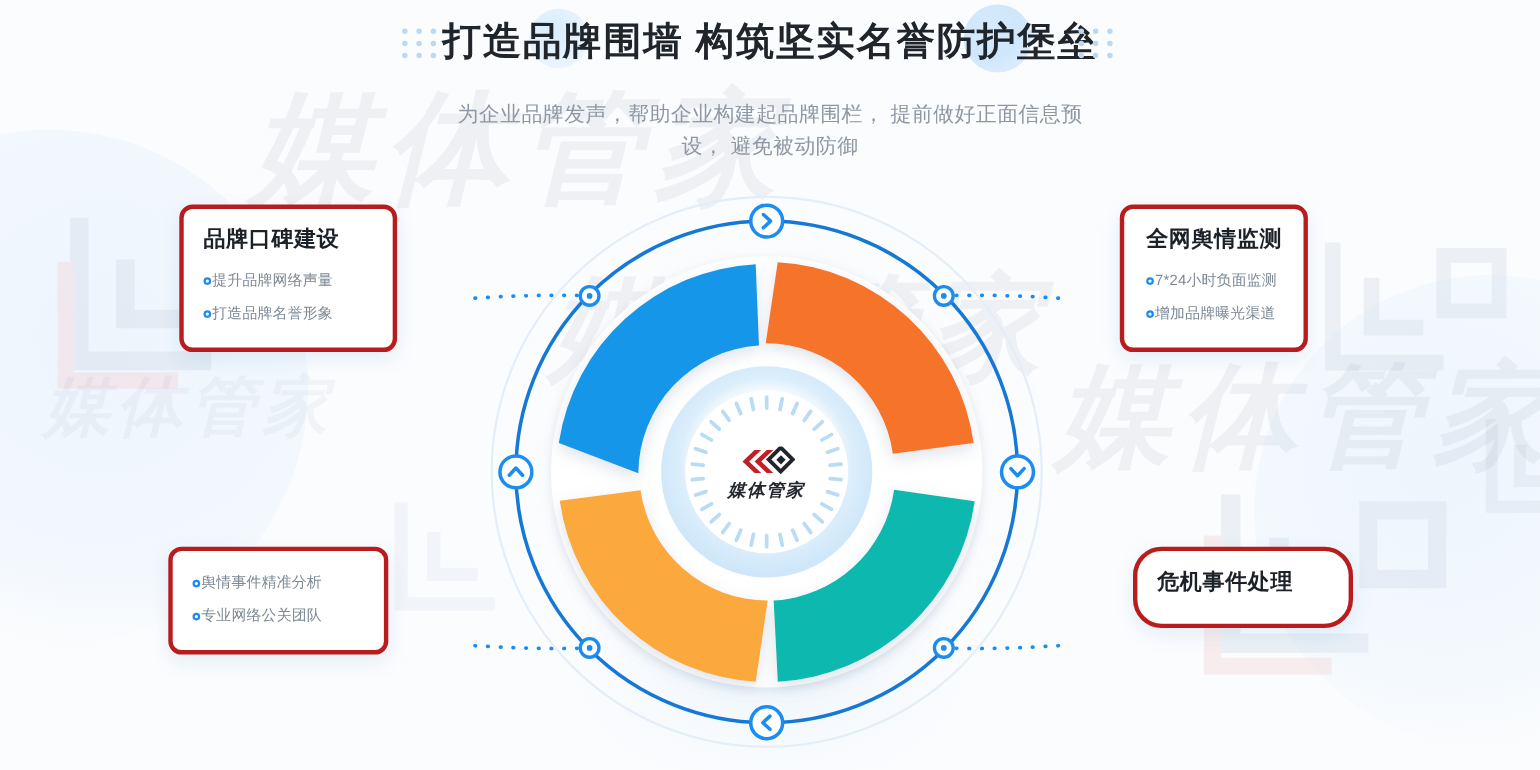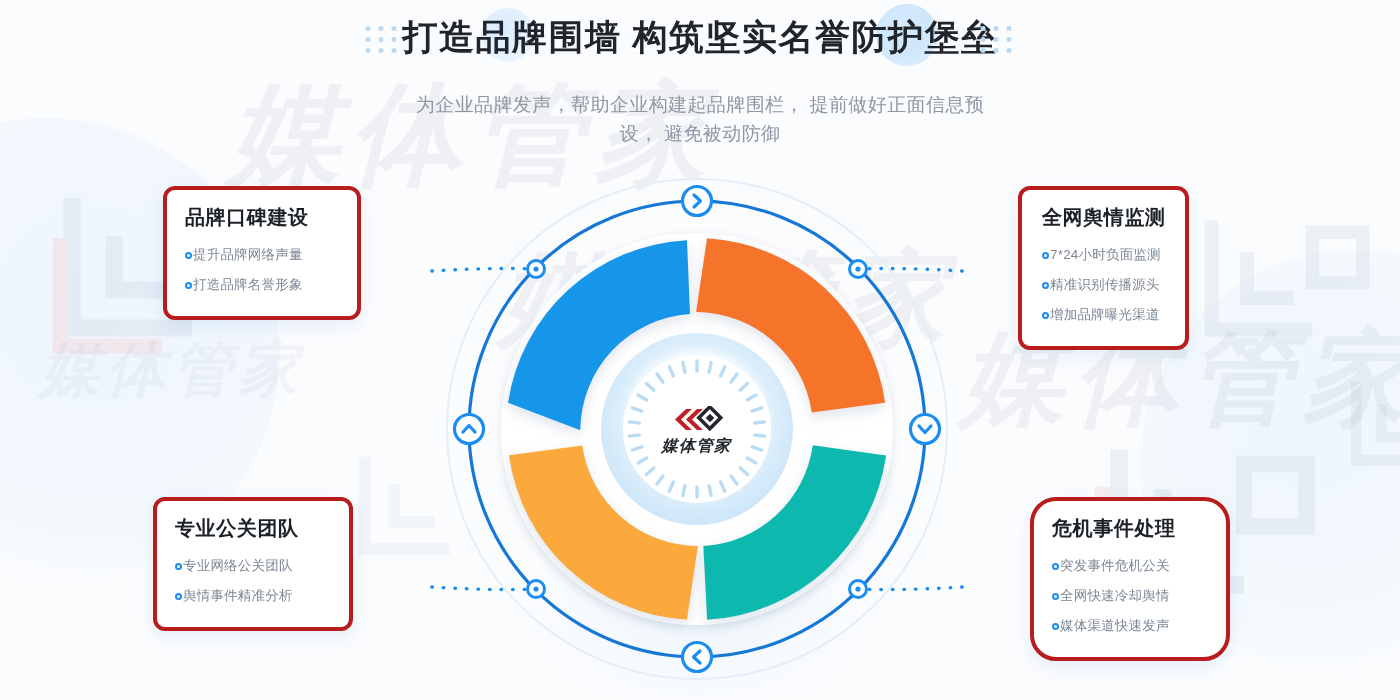--- a/index.html
+++ b/index.html
@@ -359,52 +359,33 @@
 
 <div class="card" id="card-tr">
   <h3>全网舆情监测</h3>
   <ul>
     <li>
       <span class="bullet"></span>
       <span>7*24小时负面监测</span>
     </li>
     <li>
       <span class="bullet"></span>
-      <span>精准识别传播源头</span>
-    </li>
-    <li>
-      <span class="bullet"></span>
       <span>增加品牌曝光渠道</span>
     </li>
   </ul>
 </div>
 
 <div class="card" id="card-bl">
-  <h3>专业公关团队</h3>
   <ul>
     <li>
       <span class="bullet"></span>
+      <span>舆情事件精准分析</span>
+    </li>
+    <li>
+      <span class="bullet"></span>
       <span>专业网络公关团队</span>
-    </li>
-    <li>
-      <span class="bullet"></span>
-      <span>舆情事件精准分析</span>
     </li>
   </ul>
 </div>
 
 <div class="card" id="card-br">
   <h3>危机事件处理</h3>
-  <ul>
-    <li>
-      <span class="bullet"></span>
-      <span>突发事件危机公关</span>
-    </li>
-    <li>
-      <span class="bullet"></span>
-      <span>全网快速冷却舆情</span>
-    </li>
-    <li>
-      <span class="bullet"></span>
-      <span>媒体渠道快速发声</span>
-    </li>
-  </ul>
 </div>
 
 </body></html>

